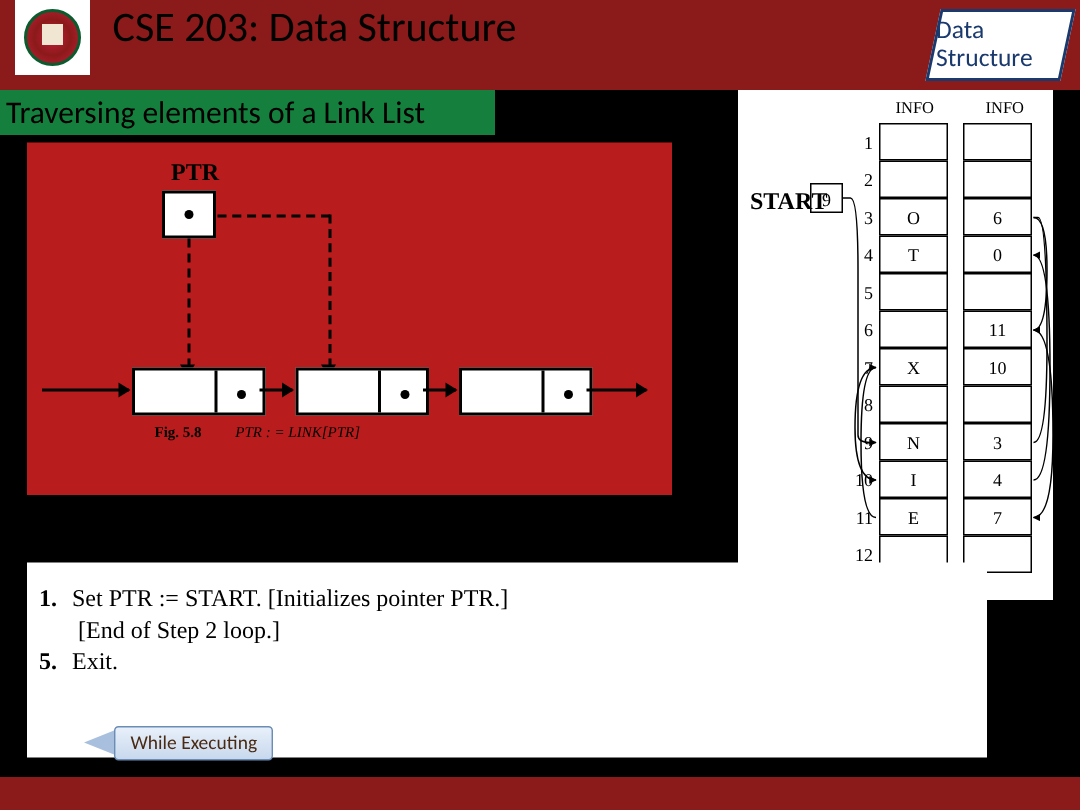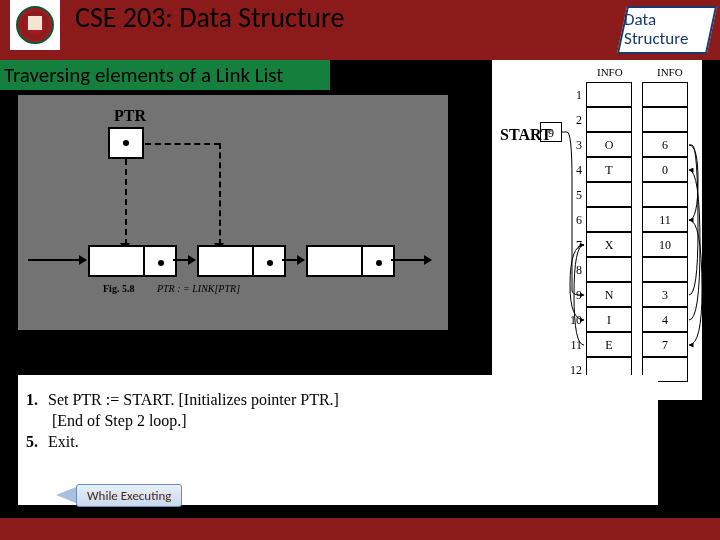--- a/index.html
+++ b/index.html
@@ -82,21 +82,21 @@
     left: 0;
     width: 330px;
     height: 30px;
   }
   .diagram-area {
     position: absolute;
     top: 95px;
     left: 18px;
     width: 430px;
     height: 235px;
-    background: #737373;
+    background: #b91c1c;
   }
   .ptr-label {
     position: absolute;
     top: 12px;
     left: 96px;
     font-family: 'Times New Roman', serif;
     font-size: 16px;
     font-weight: bold;
   }
   .ptr-box {

